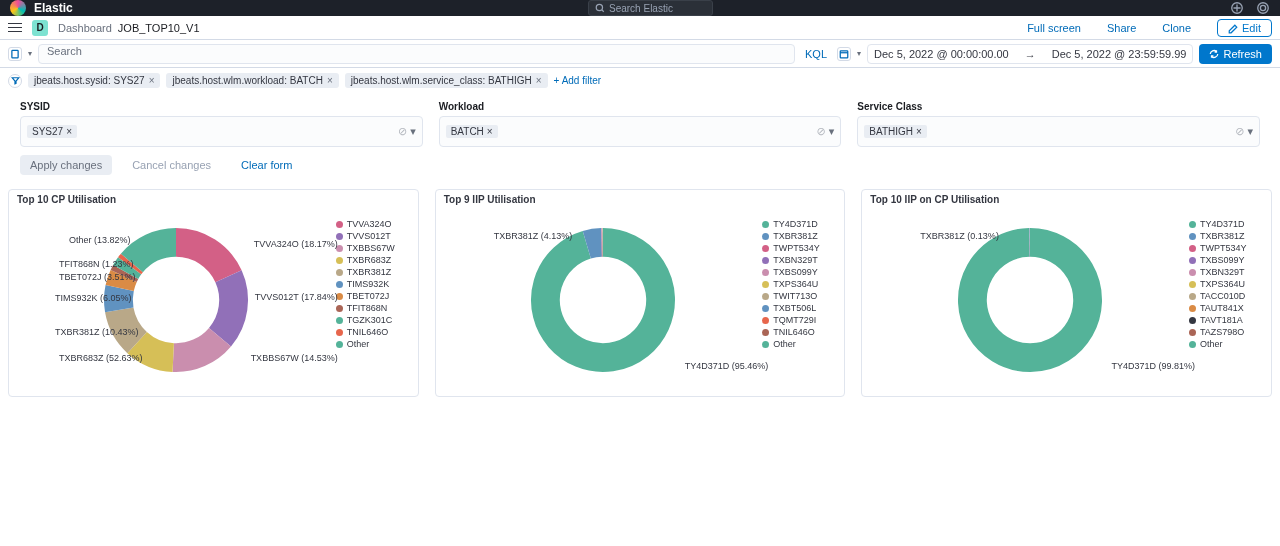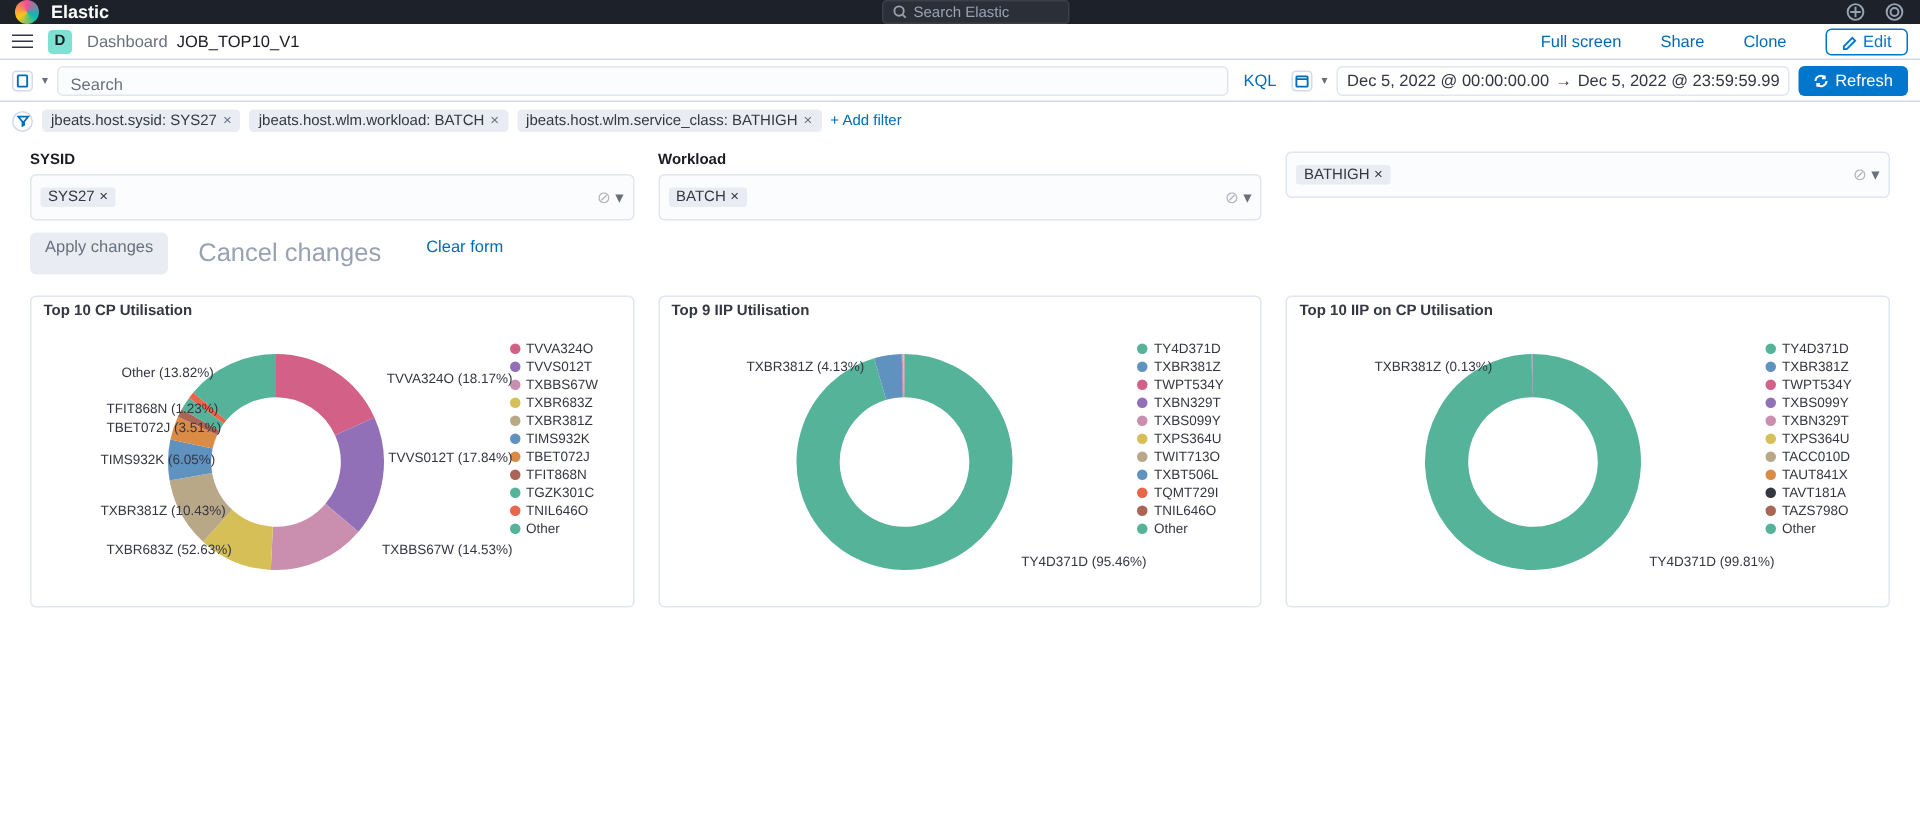--- a/index.html
+++ b/index.html
@@ -15,40 +15,40 @@
 .hamburger{width:16px;height:16px;display:flex;flex-direction:column;justify-content:space-around;margin-right:8px;padding:2px 0}
 .hamburger span{height:1.5px;background:#343741;width:14px}
 .space-badge{width:16px;height:16px;background:#7de2d1;border-radius:3px;display:flex;align-items:center;justify-content:center;color:#1a1c21;font-weight:600;margin-right:10px;font-size:10px}
 .crumb{color:#69707d;margin-right:6px}
 .crumb.current{color:#1a1c21;font-weight:500}
 .sub-actions{margin-left:auto;display:flex;align-items:center;gap:26px}
 .sub-actions .link{color:#006bb8;cursor:pointer}
 .edit-btn{border:1px solid #07c;color:#07c;border-radius:4px;padding:2px 10px;display:flex;align-items:flex-end;gap:4px}
 .querybar{height:28px;display:flex;align-items:center;padding:4px 8px;gap:6px;border-bottom:1px solid #d3dae6}
 .q-saved{width:14px;height:14px;border:1px solid #d3dae6;border-radius:3px;display:flex;align-items:center;justify-content:center;color:#006bb8;font-size:10px}
-.q-input{flex:1;border:1px solid #e0e5ee;border-radius:4px;height:20px;padding:0 8px;color:#69707d;display:flex;align-items:flex-end;background:#fbfcfd}
+.q-input{flex:1;border:1px solid #e0e5ee;border-radius:4px;height:20px;padding:0 8px;color:#69707d;display:flex;align-items:flex-start;background:#fbfcfd}
 .kql{color:#006bb8;margin:0 4px}
-.date-picker{border:1px solid #e0e5ee;border-radius:4px;height:20px;display:flex;align-items:center;padding:0 6px;gap:4px}
+.date-picker{border:1px solid #e0e5ee;border-radius:4px;height:20px;display:flex;align-items:center;padding:0 6px;gap:16px}
 .refresh-btn{background:#07c;color:#fff;border-radius:4px;height:20px;padding:0 10px;display:flex;align-items:center;gap:4px}
 .filterbar{padding:5px 8px;display:flex;align-items:center;gap:6px}
 .filter-icon{width:14px;height:14px;border:1px solid #d3dae6;border-radius:50%;display:flex;align-items:center;justify-content:center;color:#006bb8;font-size:9px}
 .pill{background:#e9edf3;border-radius:3px;padding:2px 6px;font-size:10px;display:flex;align-items:center;gap:4px;color:#343741}
 .pill .x{color:#69707d;cursor:pointer}
 .add-filter{color:#006bb8;font-size:10px}
 .controls-row{display:flex;gap:16px;padding:8px 20px}
 .ctrl{flex:1}
 .ctrl label{font-size:10px;font-weight:600;color:#1a1c21;display:block;margin-bottom:4px}
 .ctrl .sel{border:1px solid #e0e5ee;border-radius:4px;height:31px;display:flex;align-items:center;padding:0 6px;justify-content:space-between;background:#fbfcfd}
 .ctrl .sel .tag{background:#e9edf3;border-radius:2px;padding:1px 5px;font-size:10px;display:flex;align-items:center;gap:3px}
 .ctrl .sel .chev{color:#69707d;display:flex;align-items:center;gap:3px}
 .action-btns{padding:0 20px 8px;display:flex;gap:10px}
 .apply{background:#e9edf3;color:#69707d;border-radius:4px;padding:4px 10px;font-size:11px}
-.cancel{color:#98a2b3;padding:4px 10px;font-size:17px}
+.cancel{color:#98a2b3;padding:4px 10px;font-size:11px}
 .clear{color:#006bb8;padding:4px 10px;font-size:11px}
-.panels{display:flex;gap:16px;padding:6px 20px}
+.panels{display:flex;gap:16px;padding:6px 8px}
 .panel{flex:1;border:1px solid #e0e5ee;border-radius:4px;background:#fff;padding:4px 8px 8px;position:relative;height:208px}
 .panel h3{font-size:10px;font-weight:600;margin-bottom:2px}
 .chart-body{display:flex;position:relative;height:186px}
 .donut-wrap{flex:1;position:relative}
 .legend{width:74px;font-size:9px;display:flex;flex-direction:column;gap:2px;padding-top:12px}
 .legend .li{display:flex;align-items:center;gap:4px}
 .legend .dot{width:7px;height:7px;border-radius:50%}
 svg.donut{width:180px;height:180px;position:absolute;left:50%;top:50%;transform:translate(-50%,-50%)}
 .lbl{position:absolute;font-size:9px;color:#343741;white-space:nowrap}
 </style>
@@ -176,20 +176,21 @@
           <span>BATCH</span>
           <span>×</span>
         </span>
       <span class="chev">
           <span style="opacity:.5">⊘</span>
           <span>▾</span>
         </span>
     </div>
   </div>
   <div class="ctrl">
+    <label>Service Class</label>
     <div class="sel">
       <span class="tag">
           <span>BATHIGH</span>
           <span>×</span>
         </span>
       <span class="chev">
           <span style="opacity:.5">⊘</span>
           <span>▾</span>
         </span>
     </div>

